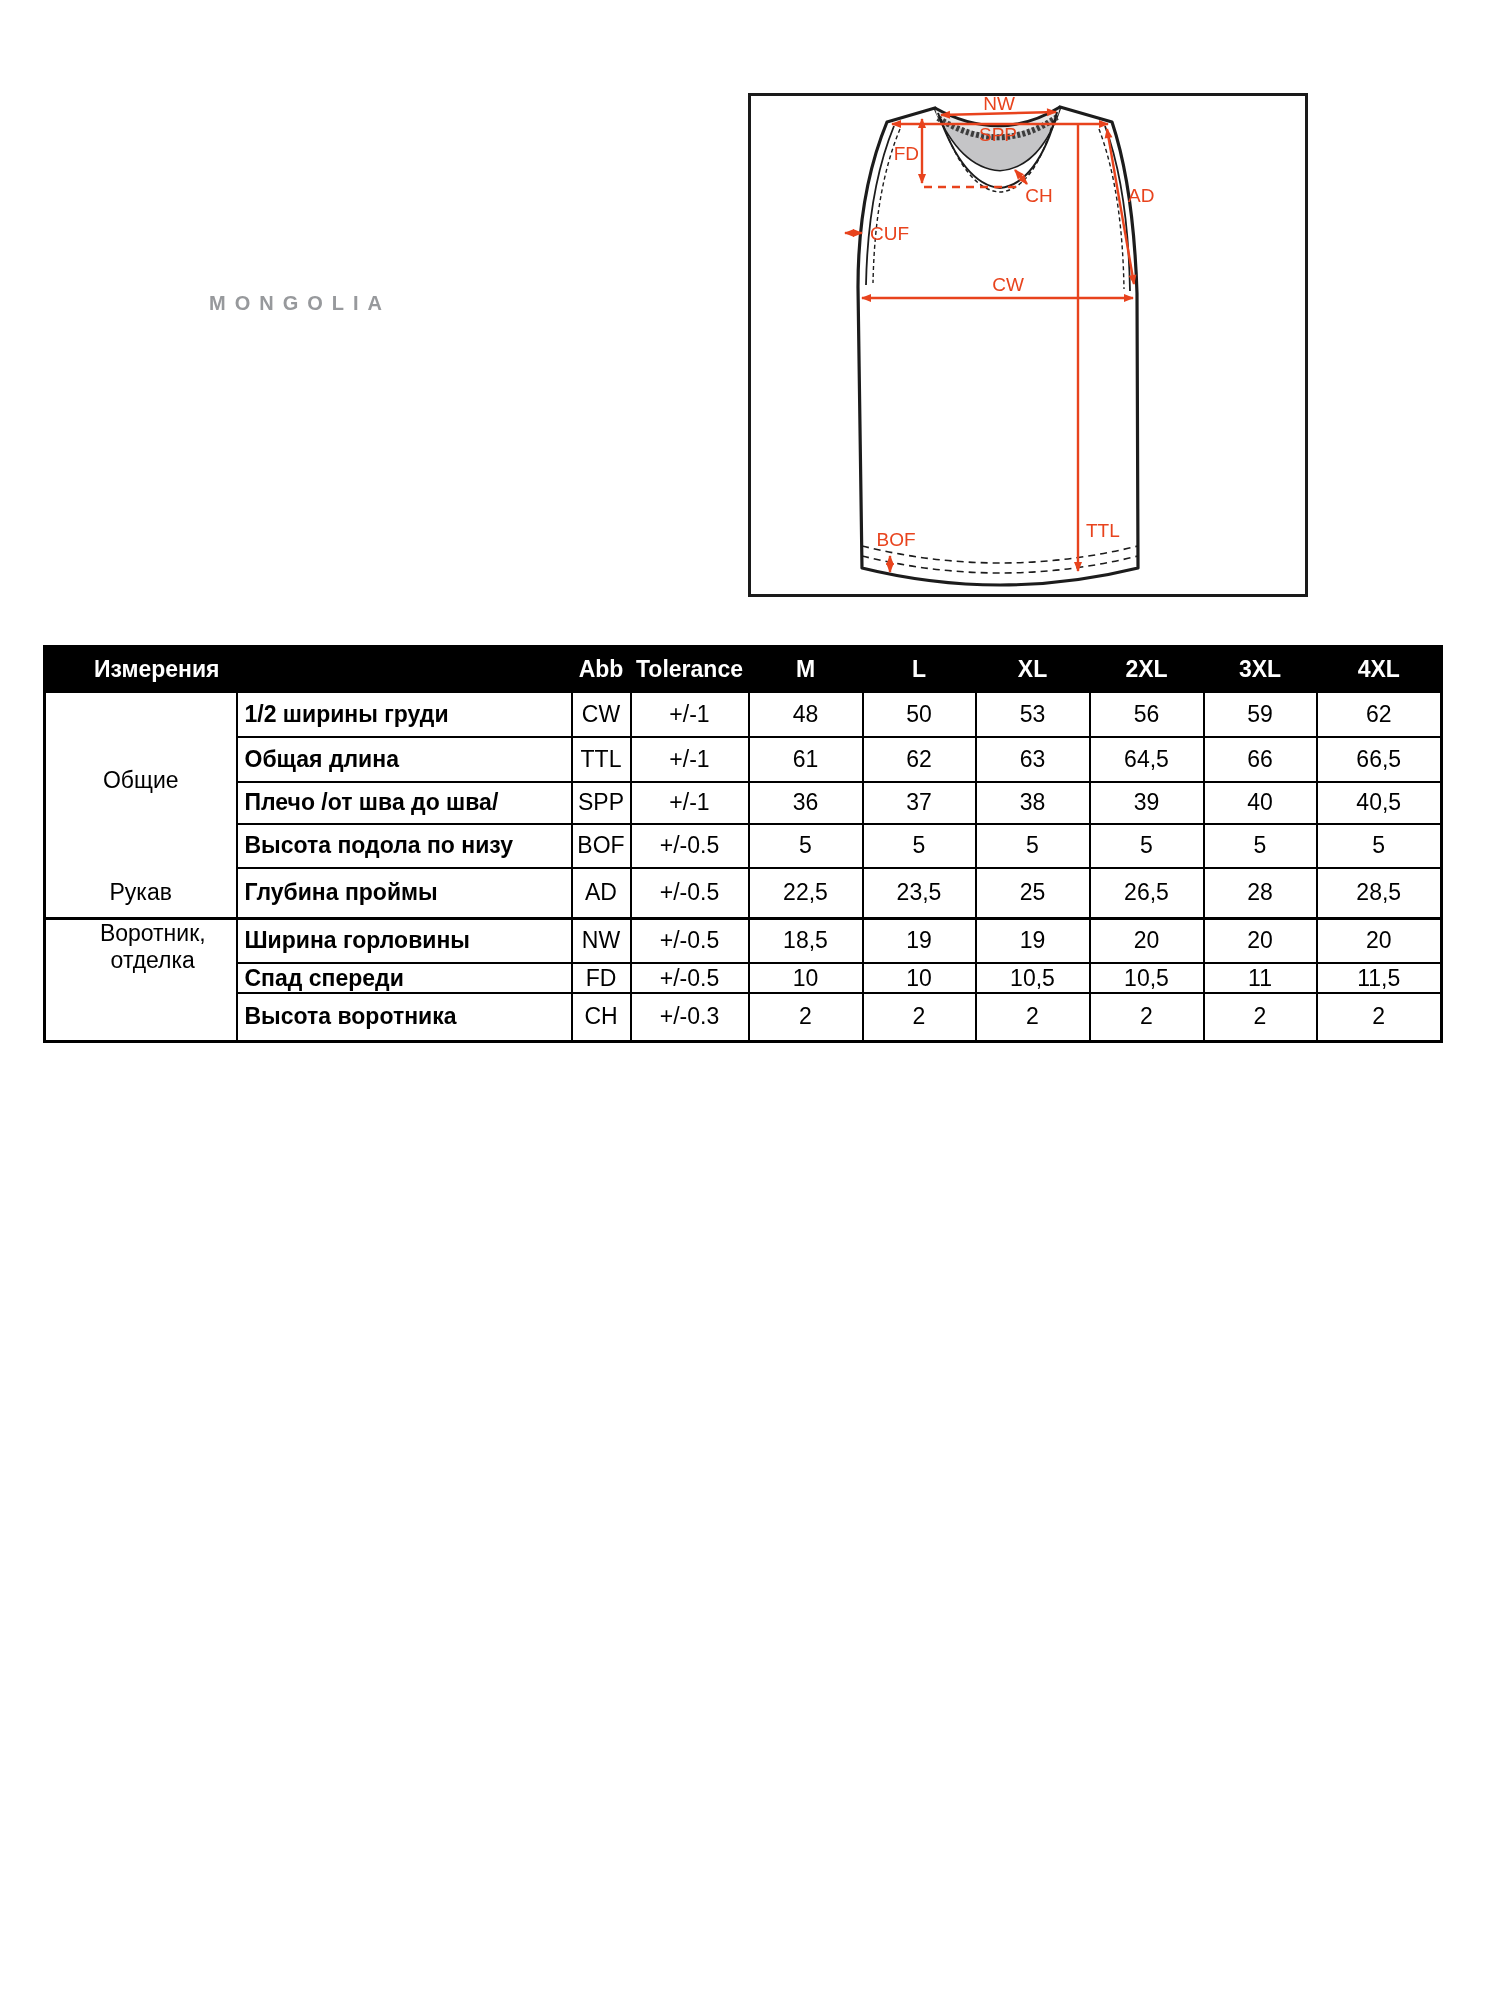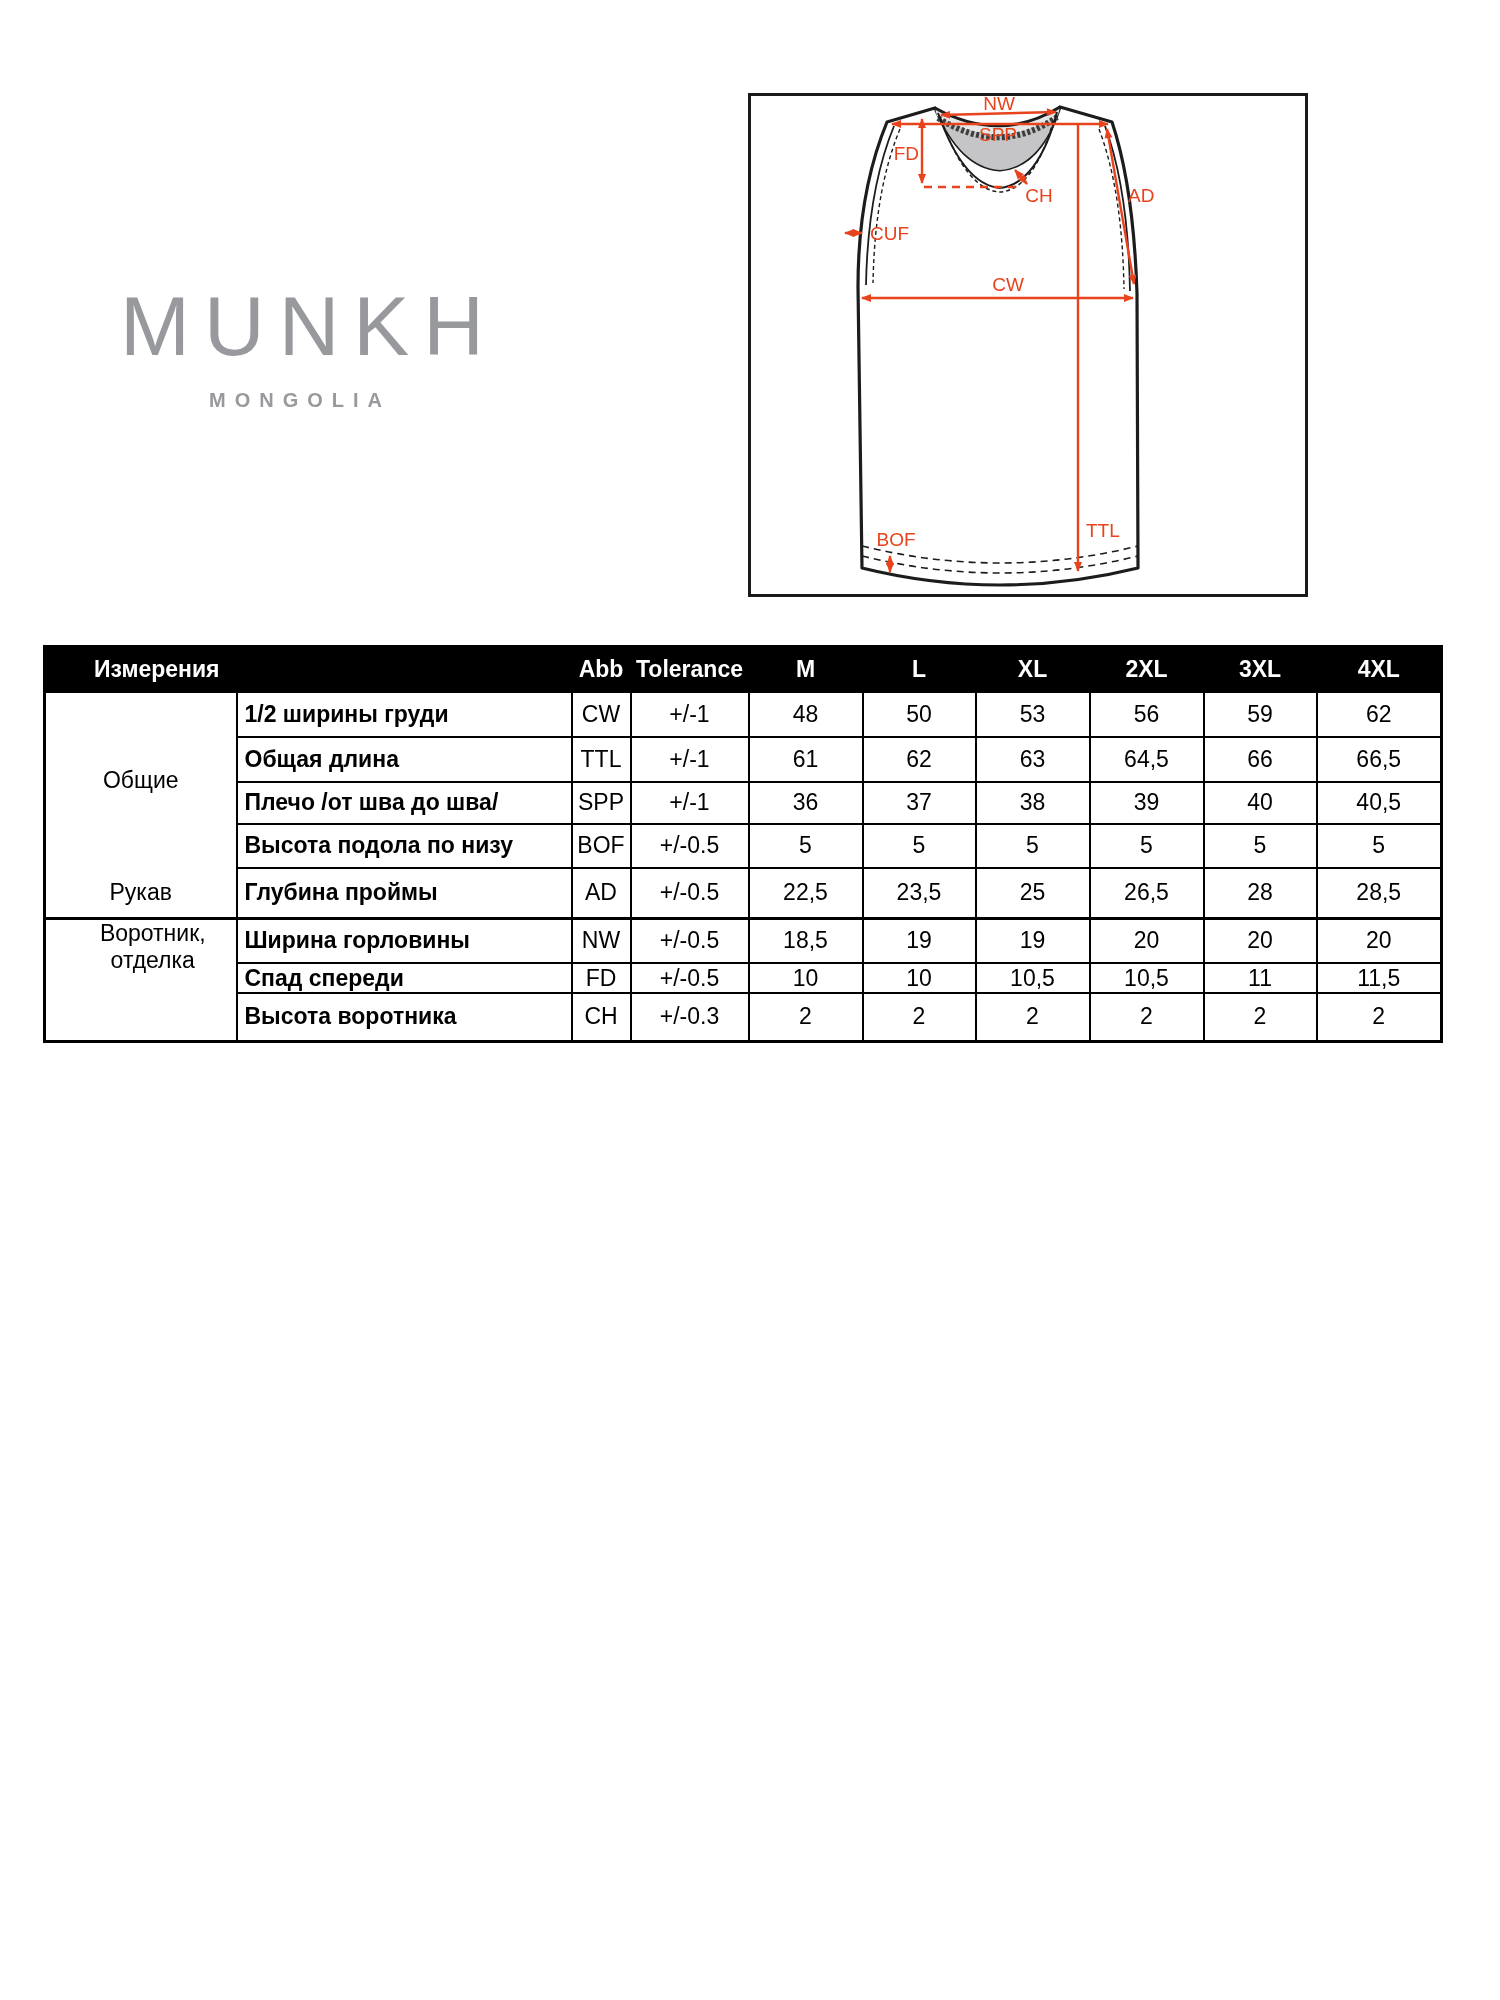--- a/index.html
+++ b/index.html
@@ -29,21 +29,20 @@
   .group-split .g2 { flex:1; display:flex; align-items:center; justify-content:center; }
   .group-center { display:flex; align-items:center; justify-content:center; height:100%; white-space:pre-line; text-align:center;padding-left:24px; }
   tr.group-sep td { border-top:3px solid #000; }
 </style>
 </head>
 <body>
 
 <div class="page">
 
   <div class="brand">
-    <div class="brand-name">MUNKH</div>
     <div class="brand-subtitle">MONGOLIA</div>
   </div>
 
   <svg class="diagram" width="560" height="504" viewBox="0 0 560 504" xmlns="http://www.w3.org/2000/svg">
     <defs>
       <marker id="ah" viewBox="0 0 10 10" refX="9" refY="5" markerWidth="11" markerHeight="10" markerUnits="userSpaceOnUse" orient="auto-start-reverse">
         <path d="M0,1 L10,5 L0,9 Z" fill="#e8431d"></path>
       </marker>
     </defs>
 

